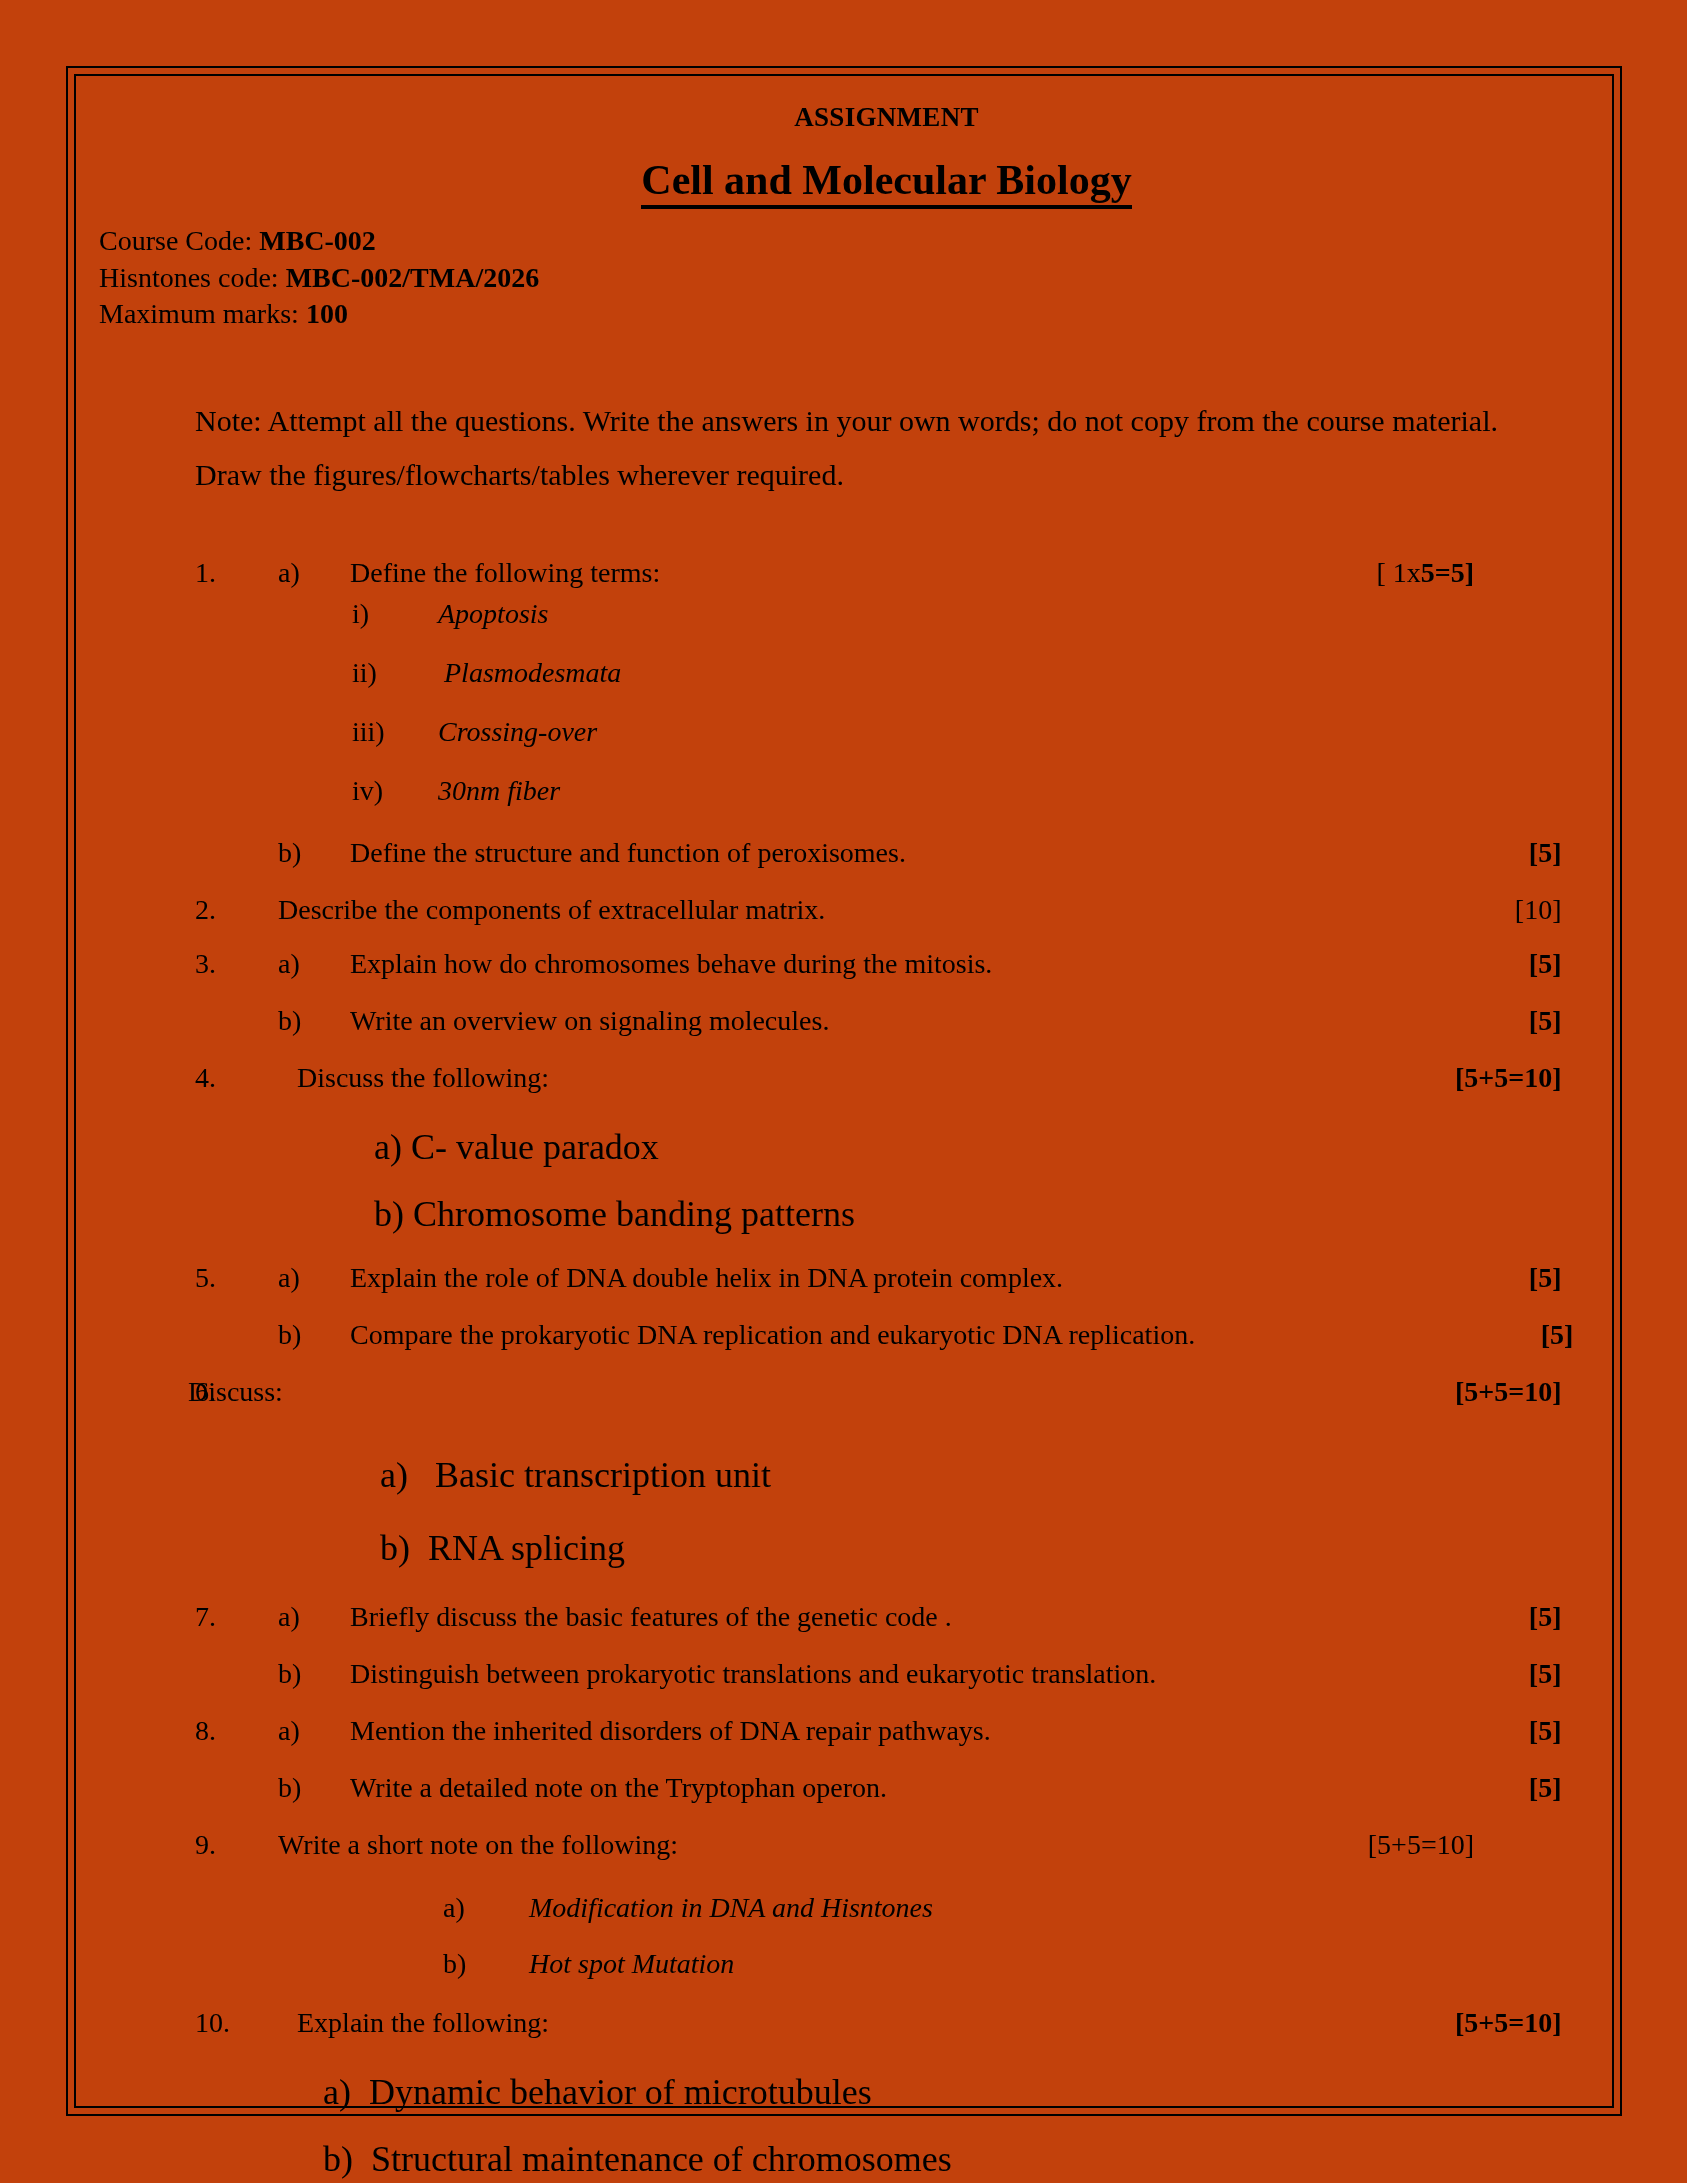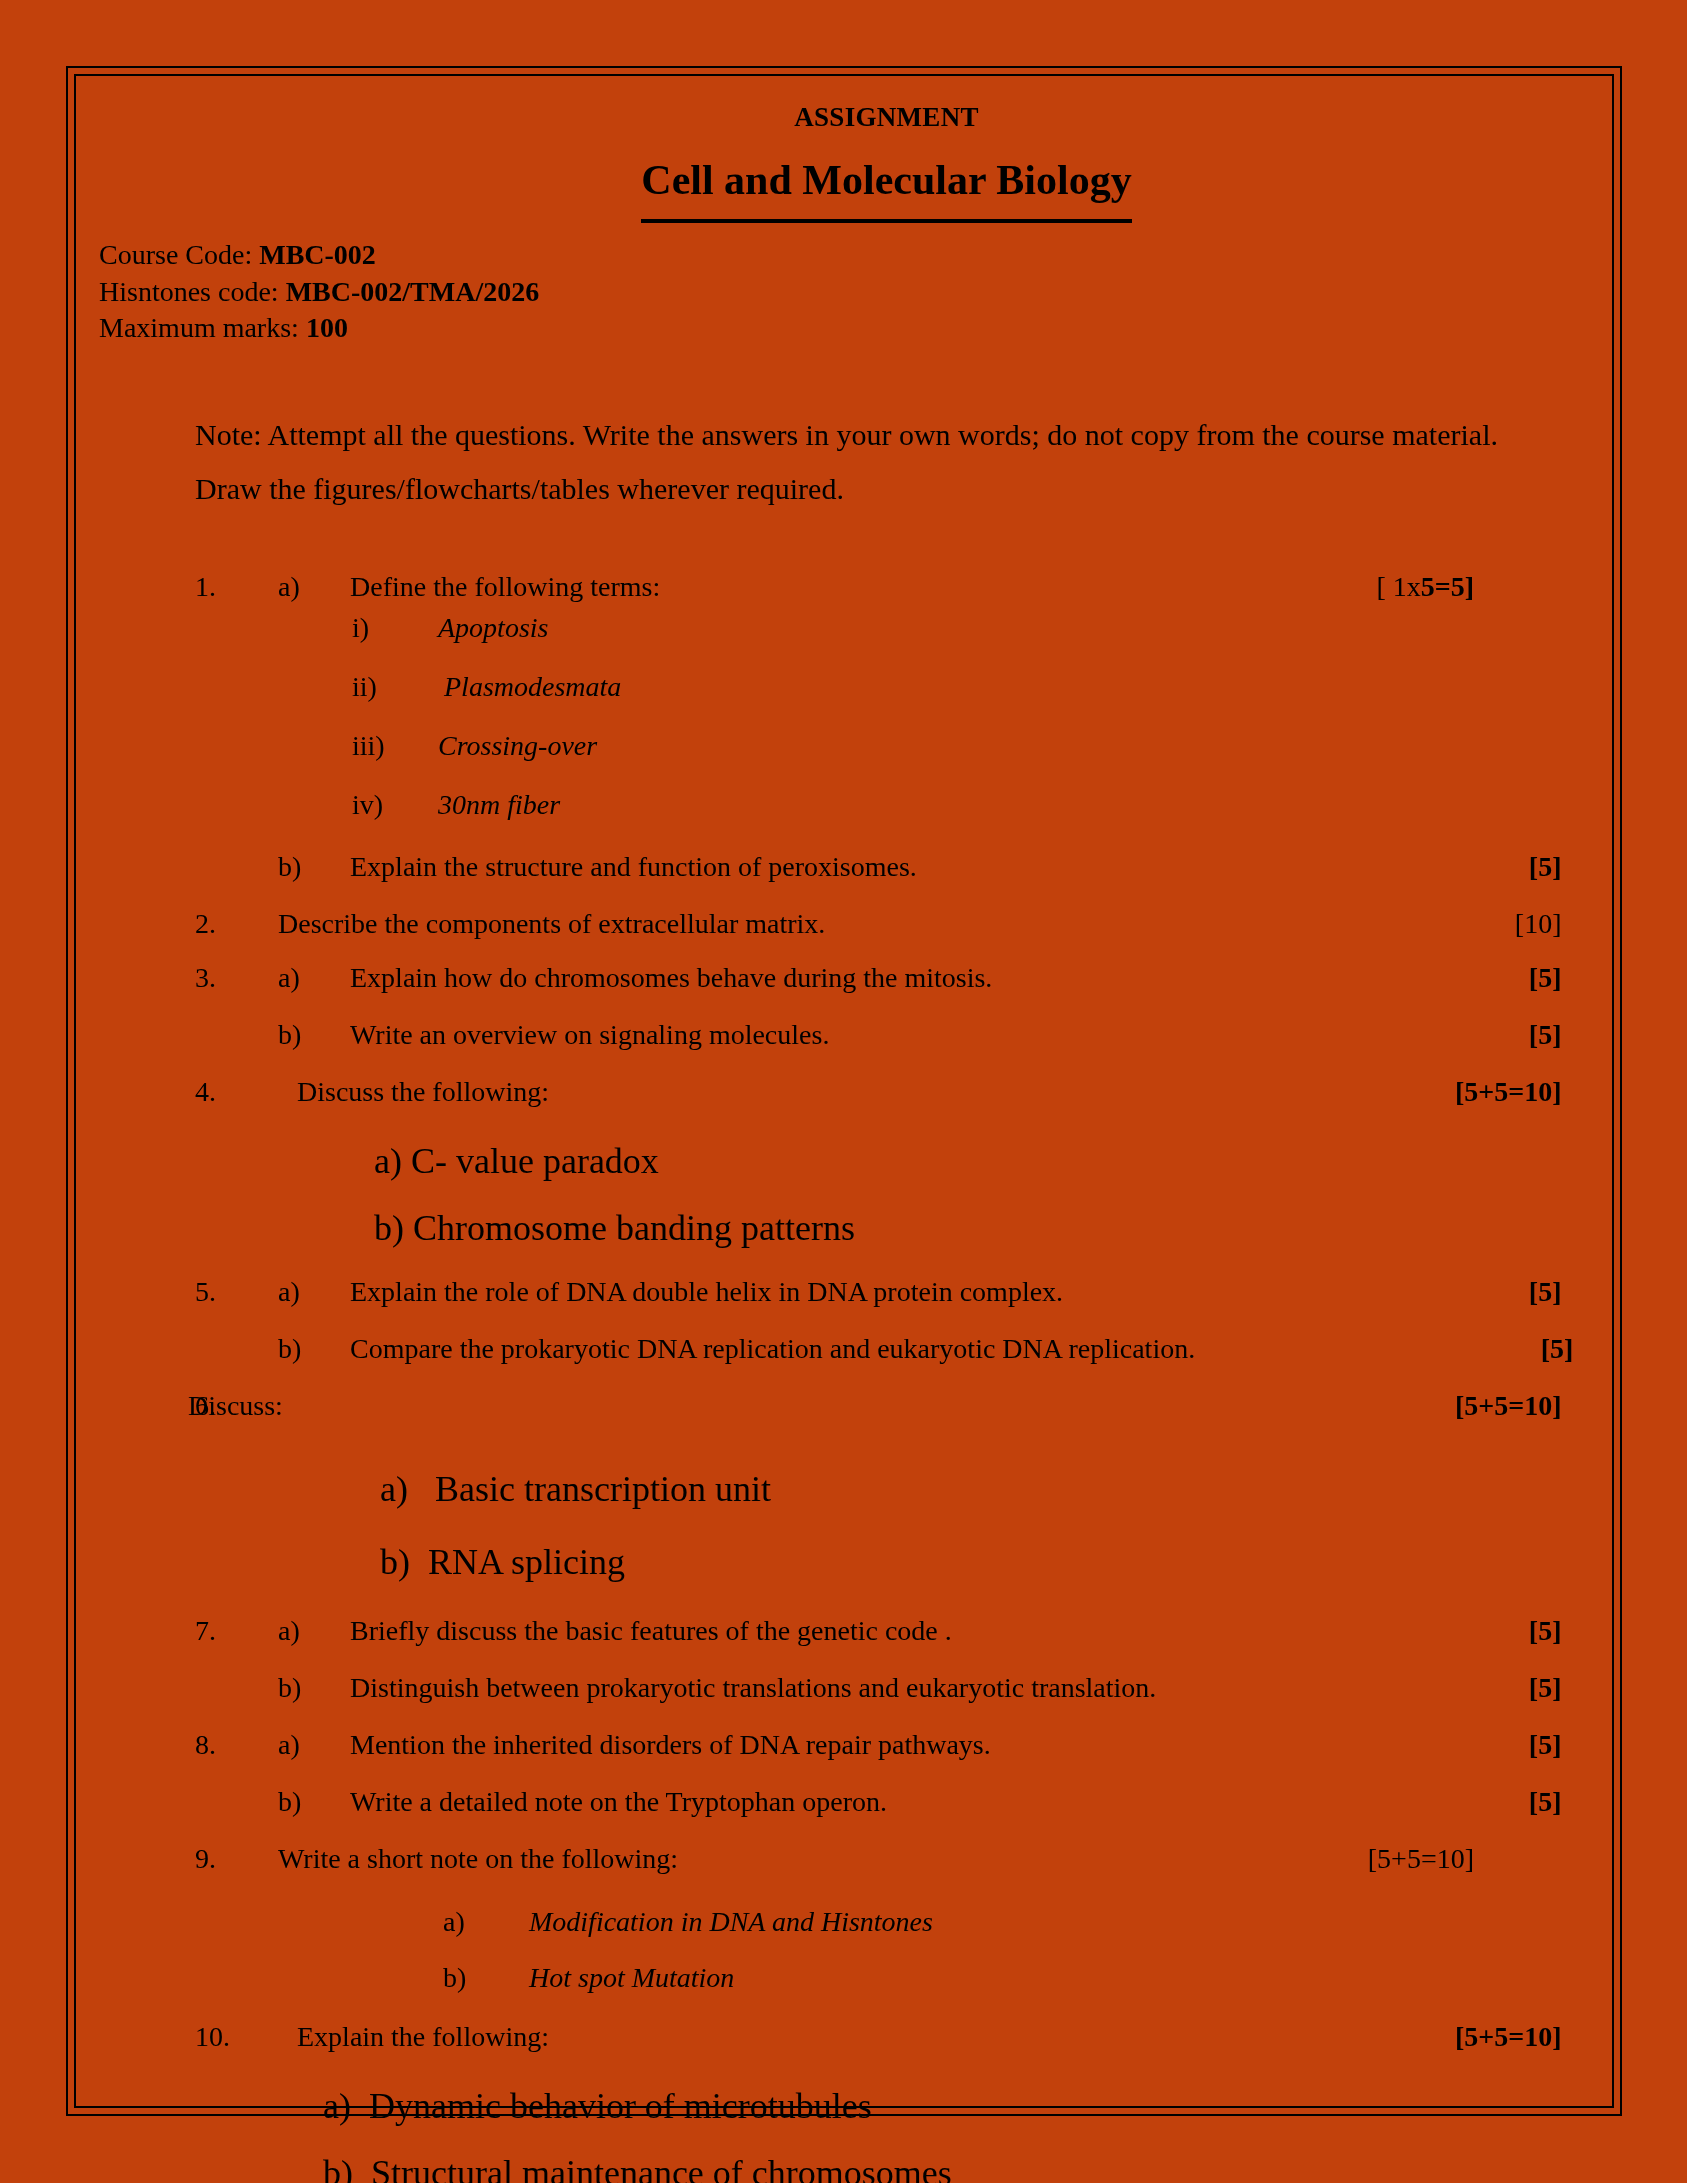--- a/index.html
+++ b/index.html
@@ -62,21 +62,21 @@
     text-align: center;
     font-size: 42px;
     font-weight: bold;
     margin-left: 86px;
     margin-top: 24px;
     line-height: 1.1;
   }
   .doc-title-inner {
     display: inline-block;
     border-bottom: 4.6px solid #000000;
-    padding-bottom: 16px;
+    padding-bottom: 2px;
   }
 
   .meta-block {
     margin-top: 14.6px;
     text-align: left;
     padding-right: 98px;
     font-size: 28px;
     line-height: 1.30;
   }
   .meta-line { white-space: nowrap; }
@@ -250,21 +250,21 @@
       <div class="sp-34"></div>
       <div class="roman-row">
         <span class="roman-mark">iv)</span>
         <span class="roman-text">30nm fiber</span>
       </div>
 
       <div class="sp-40"></div>
 
       <div class="q-row">
         <span class="q-let">b)</span>
-        <span class="q-text">Explain the structure and function of peroxisomes.</span>
+        <span class="q-text">Define the structure and function of peroxisomes.</span>
         <span class="q-marks bold">[5]</span>
       </div>
 
       <div class="sp-30"></div>
 
       <div class="q-row">
         <span class="q-num">2.</span>
         <span class="q-text at-letter">Describe the components of extracellular matrix.</span>
         <span class="q-marks regular">[10]</span>
       </div>

